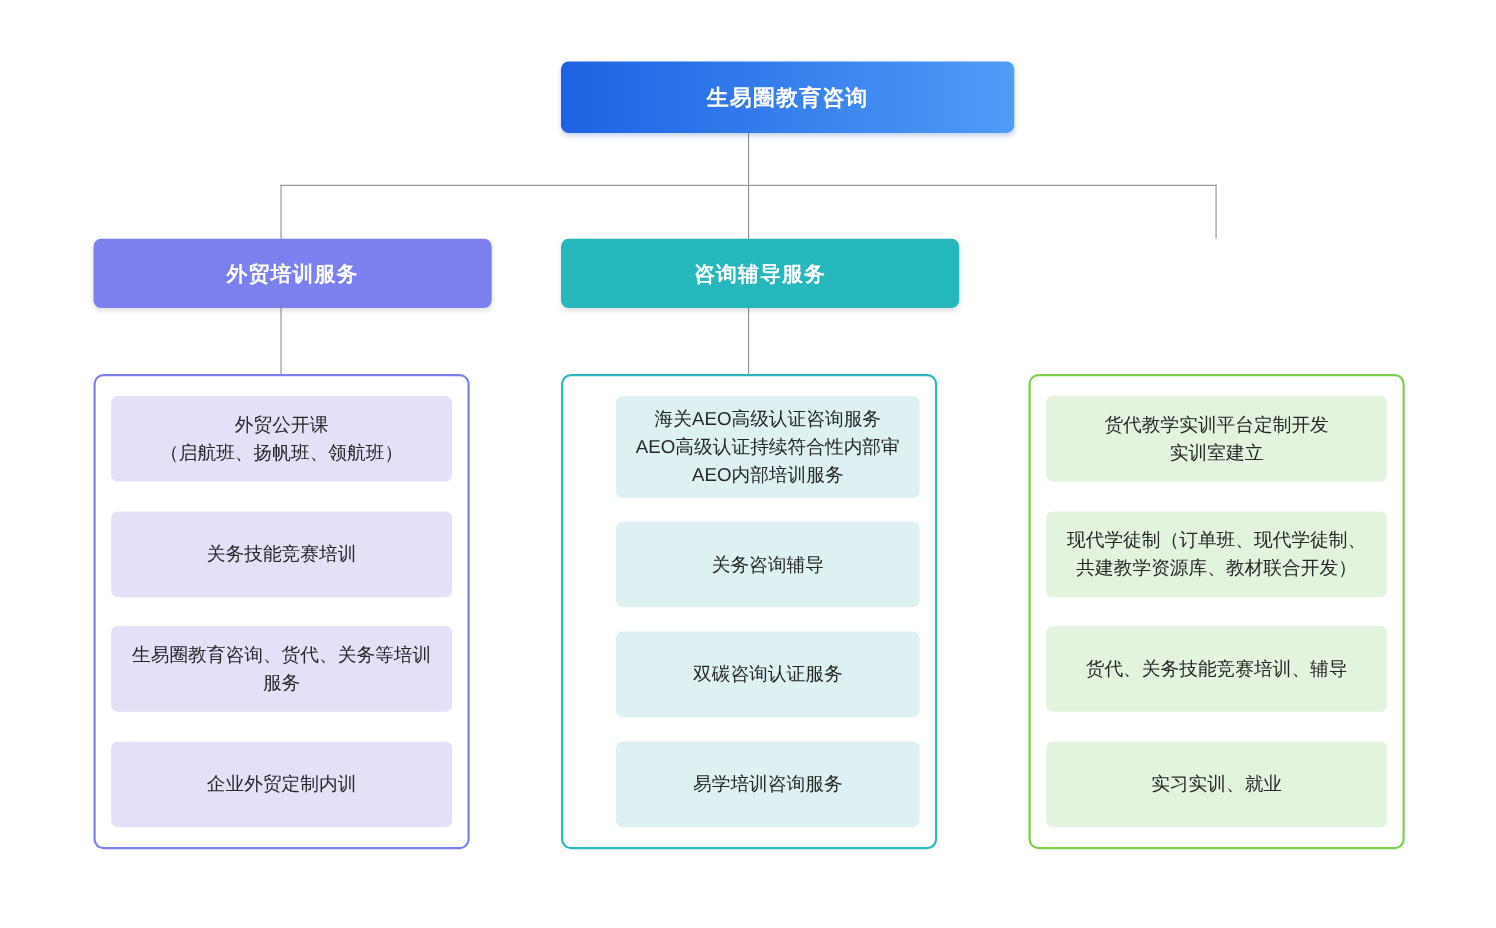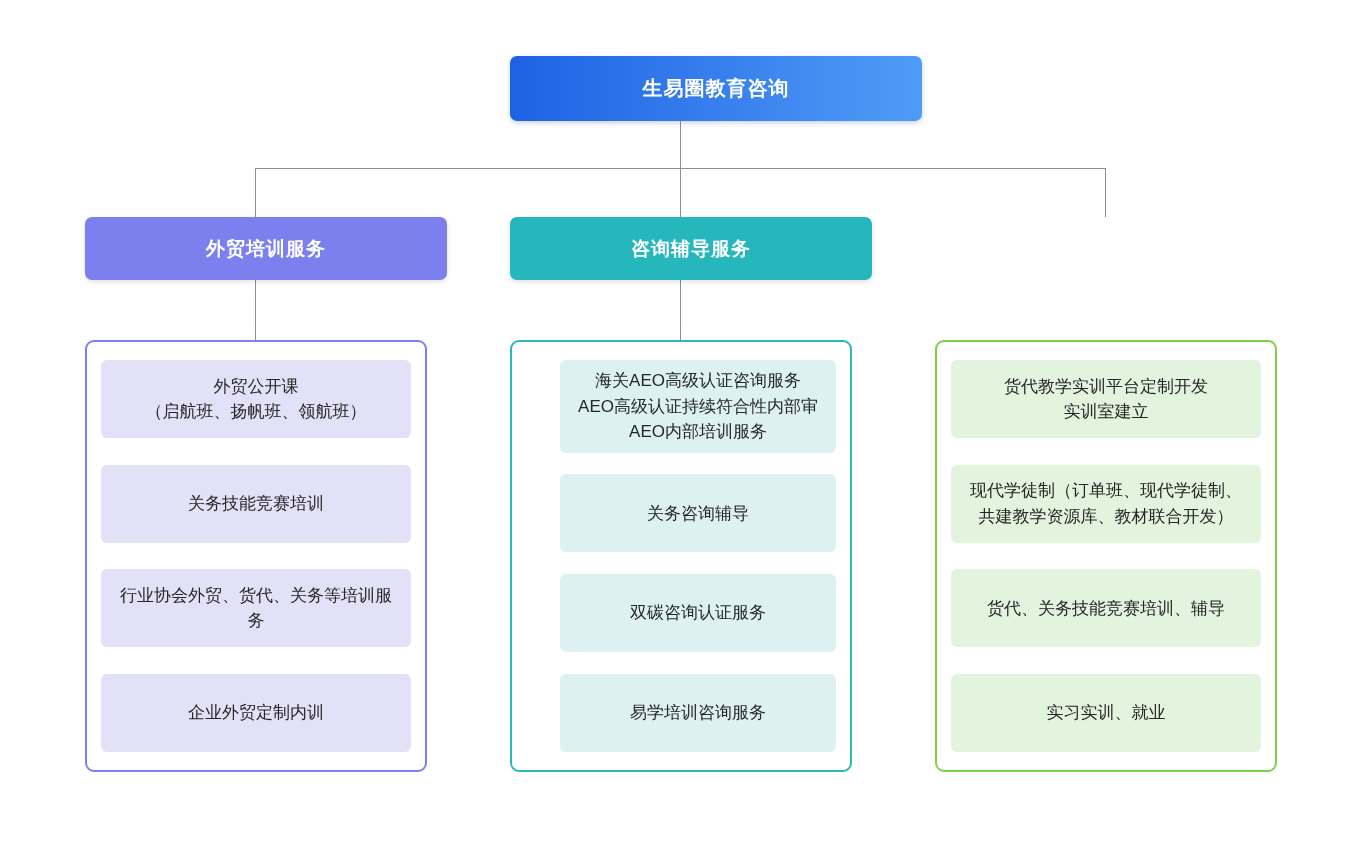--- a/index.html
+++ b/index.html
@@ -84,21 +84,21 @@
     <span>外贸培训服务</span>
   </div>
   <div class="branch-header bh-1">
     <span>咨询辅导服务</span>
   </div>
 
   <div class="branch-box bb-0">
     <div class="leaf">外贸公开课
 （启航班、扬帆班、领航班）</div>
     <div class="leaf">关务技能竞赛培训</div>
-    <div class="leaf">行业协会外贸、货代、关务等培训服务</div>
+    <div class="leaf">生易圈教育咨询、货代、关务等培训服务</div>
     <div class="leaf">企业外贸定制内训</div>
   </div>
 
   <div class="branch-box bb-1">
     <div class="leaf">海关AEO高级认证咨询服务
 AEO高级认证持续符合性内部审
 AEO内部培训服务</div>
     <div class="leaf">关务咨询辅导</div>
     <div class="leaf">双碳咨询认证服务</div>
     <div class="leaf">易学培训咨询服务</div>

